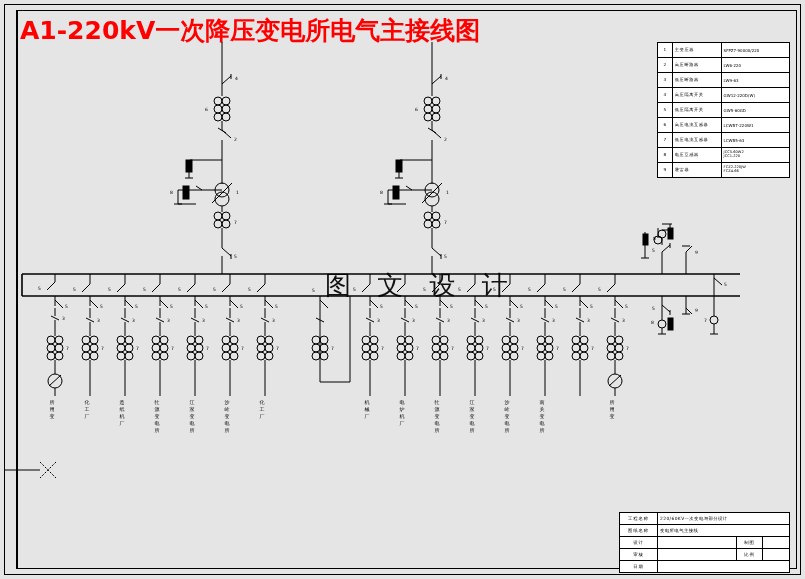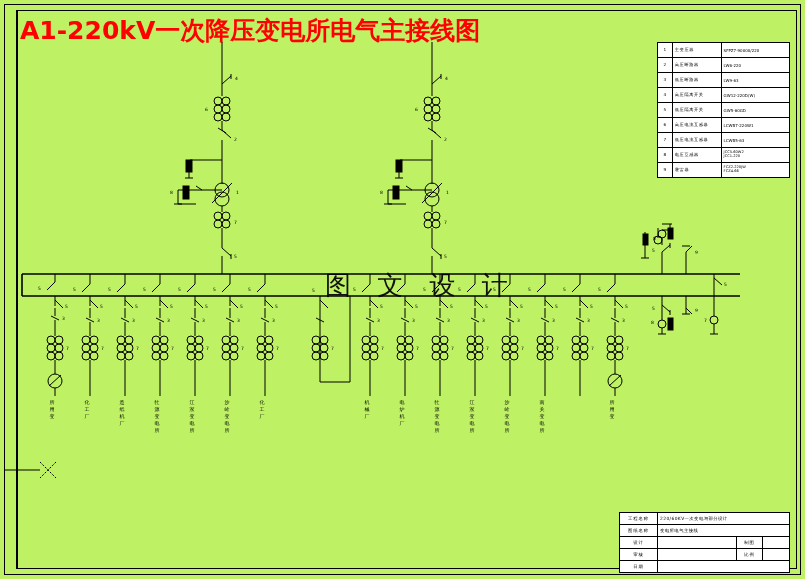--- a/index.html
+++ b/index.html
@@ -4,21 +4,21 @@
 <style>
   * { box-sizing: border-box; }
   html, body {
     margin: 0; padding: 0;
     background: #ffffff;
     font-family: "DejaVu Sans", "Liberation Sans", sans-serif;
   }
   #page {
     position: relative;
     width: 805px; height: 579px;
-    background: #bef264;
+    background: #e5e5e5;
     overflow: hidden;
   }
   
   #outer-frame {
     position: absolute; left: 4px; top: 4px;
     width: 797px; height: 571px;
     border: 1px solid #000;
   }
   #inner-frame {
     position: absolute; left: 16px; top: 10px;

